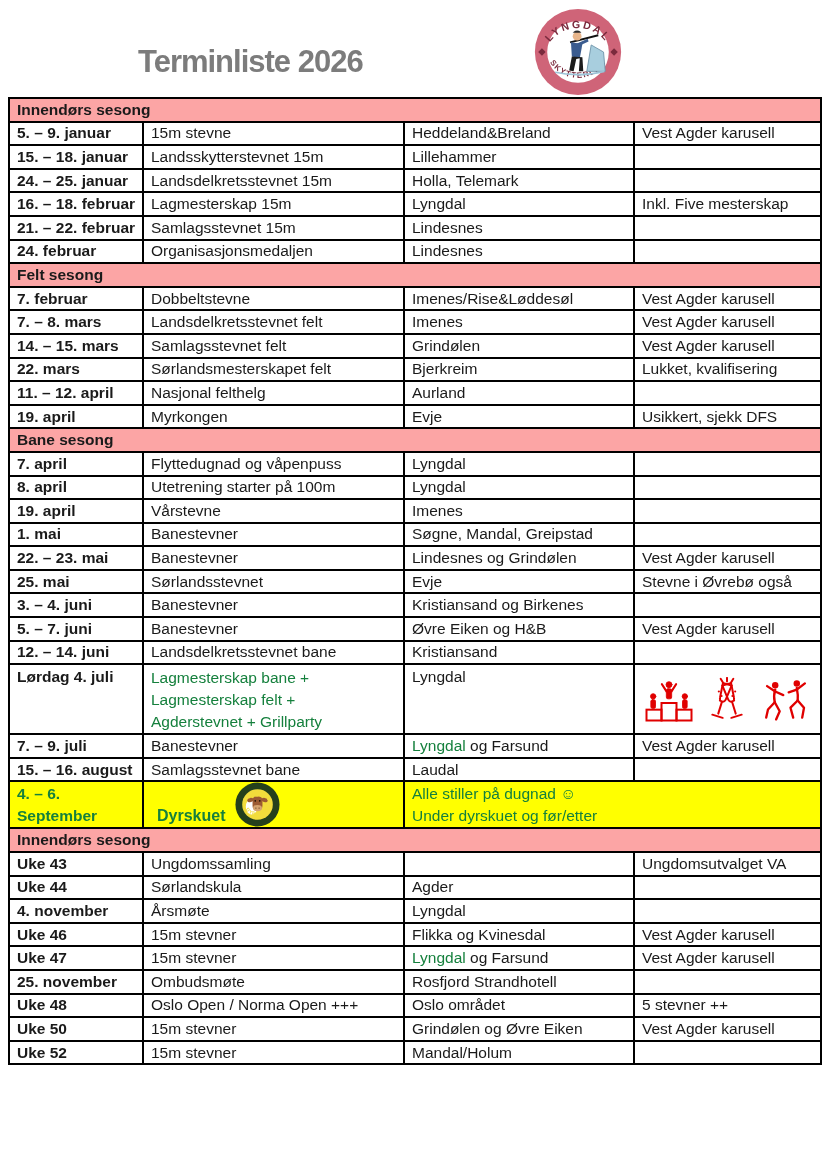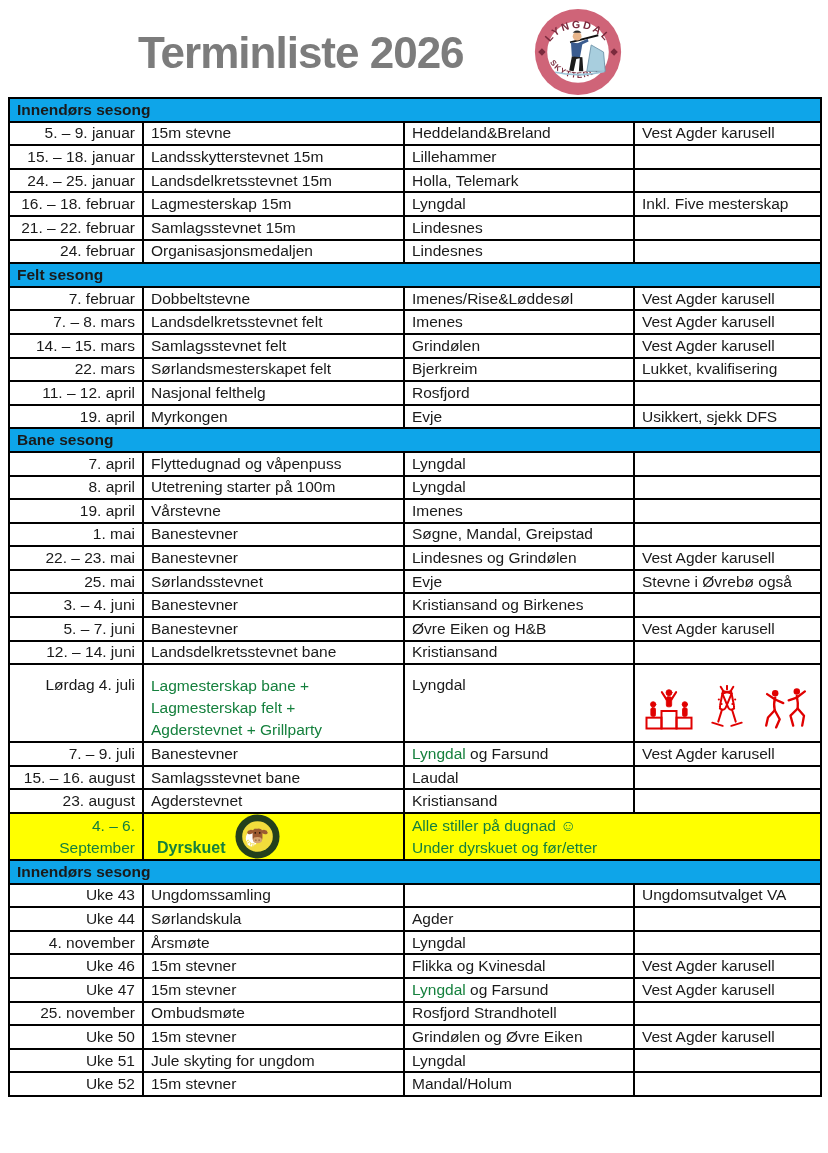--- a/index.html
+++ b/index.html
@@ -1,44 +1,44 @@
 <!DOCTYPE html>
 <html><head>
 <meta charset="utf-8">
 <style>
   html,body{margin:0;padding:0;}
   body{
     width:828px;height:1153px;position:relative;background:#fff;
     font-family:"Liberation Sans", sans-serif;overflow:hidden;
   }
   .page-title{
-    position:absolute;left:138px;top:28px;
-    font-size:44px;font-weight:bold;color:#7c7c7c;letter-spacing:-1px;
+    position:absolute;left:138px;top:44px;
+    font-size:31px;font-weight:bold;color:#7c7c7c;letter-spacing:-1px;
     white-space:nowrap;
   }
   .club-logo{position:absolute;left:534px;top:8px;width:88px;height:88px;}
 
   table.schedule{
     position:absolute;left:8px;top:97px;width:812px;
     border-collapse:collapse;table-layout:fixed;
   }
   table.schedule td{
     border:2px solid #000;
     font-size:15.5px;line-height:20px;height:21.6px;
     padding:0 7px;color:#1a1a1a;overflow:hidden;white-space:nowrap;
     vertical-align:middle;
   }
   td.section-cell{
-    background:#0ea5e9;font-weight:bold;font-size:16px;
+    background:#fca5a5;font-weight:bold;font-size:16px;
     height:22px;padding-left:4px;color:#000;
   }
-  td.date-cell{text-align:right;}
+  td.date-cell{text-align:left;font-weight:bold;}
   .red{color:#15803d;}
   td.yellow{background:#ffff00;}
-  tr.party-row td{height:66px;vertical-align:top;padding-top:10px;white-space:normal;}
+  tr.party-row td{height:66px;vertical-align:top;padding-top:2px;white-space:normal;}
   tr.party-row td .line{display:block;line-height:22px;}
   td.icons-cell{padding:2px 4px;}
   .icons-wrap{display:flex;align-items:center;justify-content:center;gap:9px;height:100%;}
   tr.dyrskuet-row td{height:44px;white-space:normal;}
   .dyr-lines .line{display:block;line-height:22px;}
   .dyr-event{display:flex;align-items:center;gap:10px;}
   .dyr-event .dyr-label{font-weight:bold;font-size:16px;align-self:flex-end;padding:0 0 1px 6px;}
   .dyr-logo{width:45px;height:45px;flex:0 0 auto;}
   .multiline .line{display:block;line-height:22px;}
 </style>
@@ -144,21 +144,21 @@
       </tr>
       <tr>
         <td class="date-cell">22. mars</td>
         <td class="">Sørlandsmesterskapet felt</td>
         <td class="">Bjerkreim</td>
         <td class="">Lukket, kvalifisering</td>
       </tr>
       <tr>
         <td class="date-cell">11. – 12. april</td>
         <td class="">Nasjonal felthelg</td>
-        <td class="">Rosfjord</td>
+        <td class="">Aurland</td>
         <td class=""></td>
       </tr>
       <tr>
         <td class="date-cell">19. april</td>
         <td class="">Myrkongen</td>
         <td class="">Evje</td>
         <td class="">Usikkert, sjekk DFS</td>
       </tr>
       <tr>
         <td class="section-cell" colspan="4">Bane sesong</td>
@@ -295,26 +295,20 @@
       <tr>
         <td class="date-cell red">7. – 9. juli</td>
         <td class="red">Banestevner</td>
         <td class=""><span class="red">Lyngdal</span><span> og Farsund</span></td>
         <td class="">Vest Agder karusell</td>
       </tr>
       <tr>
         <td class="date-cell">15. – 16. august</td>
         <td class="">Samlagsstevnet bane</td>
         <td class="">Laudal</td>
-        <td class=""></td>
-      </tr>
-      <tr>
-        <td class="date-cell">23. august</td>
-        <td class="">Agderstevnet</td>
-        <td class="">Kristiansand</td>
         <td class=""></td>
       </tr>
       <tr class="dyrskuet-row">
         <td class="date-cell yellow dyr-lines">
           <span class="line red">4. – 6.</span>
           <span class="line red">September</span>
         </td>
         <td class="yellow">
           <div class="dyr-event">
             <span class="dyr-label red">Dyrskuet</span>
@@ -383,31 +377,31 @@
         <td class=""><span class="red">Lyngdal</span><span> og Farsund</span></td>
         <td class="">Vest Agder karusell</td>
       </tr>
       <tr>
         <td class="date-cell">25. november</td>
         <td class="">Ombudsmøte</td>
         <td class="">Rosfjord Strandhotell</td>
         <td class=""></td>
       </tr>
       <tr>
+        <td class="date-cell">Uke 48</td>
+        <td class="">Oslo Open / Norma Open +++</td>
+        <td class="">Oslo området</td>
+        <td class="">5 stevner ++</td>
+      </tr>
+      <tr>
         <td class="date-cell">Uke 50</td>
         <td class="">15m stevner</td>
         <td class="">Grindølen og Øvre Eiken</td>
         <td class="">Vest Agder karusell</td>
       </tr>
       <tr>
-        <td class="date-cell red">Uke 51</td>
-        <td class="red">Jule skyting for ungdom</td>
-        <td class="red">Lyngdal</td>
-        <td class=""></td>
-      </tr>
-      <tr>
         <td class="date-cell">Uke 52</td>
         <td class="">15m stevner</td>
         <td class="">Mandal/Holum</td>
         <td class=""></td>
       </tr>
     </tbody>
 </table>
 
 </body></html>

